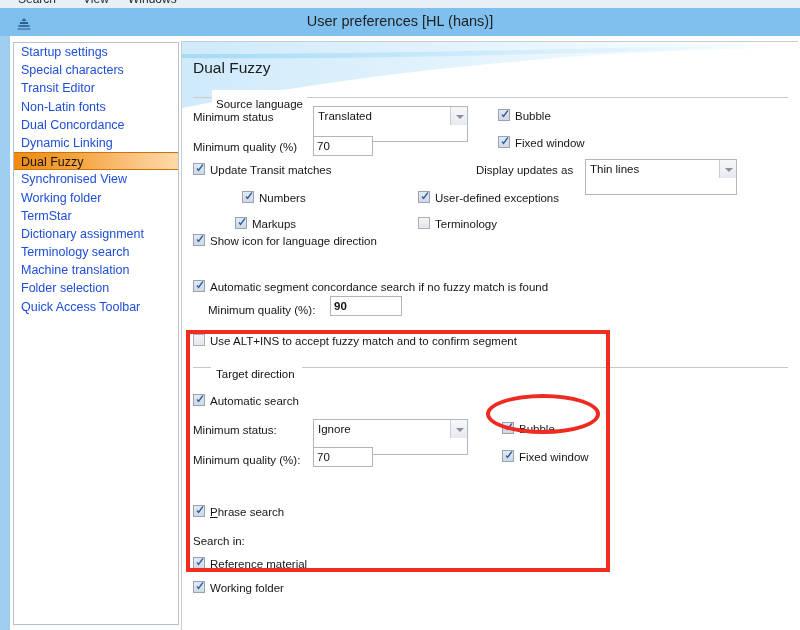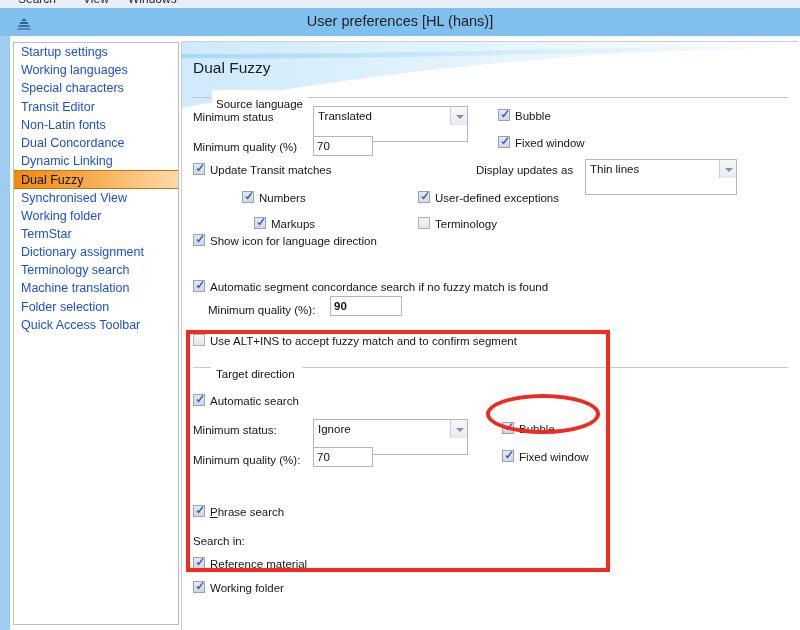--- a/index.html
+++ b/index.html
@@ -283,21 +283,20 @@
     </svg>
     <div id="titlebar-title">User preferences [HL (hans)]</div>
   </div>
 
   <div id="winbody">
     <div id="leftstrip"></div>
     <div id="leftstrip-inner"></div>
 
     <div id="sidebar">
       <div class="side-item">Startup settings</div>
-      <div class="side-item">Working languages</div>
       <div class="side-item">Special characters</div>
       <div class="side-item">Transit Editor</div>
       <div class="side-item">Non-Latin fonts</div>
       <div class="side-item">Dual Concordance</div>
       <div class="side-item">Dynamic Linking</div>
       <div class="side-item selected">Dual Fuzzy</div>
       <div class="side-item">Synchronised View</div>
       <div class="side-item">Working folder</div>
       <div class="side-item">TermStar</div>
       <div class="side-item">Dictionary assignment</div>
@@ -378,21 +377,21 @@
 
       <div class="cbx" style="left:60px; top:149px;">
         <span class="box">
           <svg class="tick" viewBox="0 0 10 12">
               <path d="M1.5,6 L3.6,8.6 L8.6,1.8 L7.2,1.2 L3.5,6.3 L2.4,5.1 Z" fill="#2a5caa"></path>
             </svg>
         </span>
         <span class="ctext">Numbers</span>
       </div>
 
-      <div class="cbx" style="left:72px; top:175px;text-align:center;">
+      <div class="cbx" style="left:53px; top:175px;text-align:center;">
         <span class="box">
           <svg class="tick" viewBox="0 0 10 12">
               <path d="M1.5,6 L3.6,8.6 L8.6,1.8 L7.2,1.2 L3.5,6.3 L2.4,5.1 Z" fill="#2a5caa"></path>
             </svg>
         </span>
         <span class="ctext">Markups</span>
       </div>
 
       <div class="cbx" style="left:236px; top:149px;">
         <span class="box">

